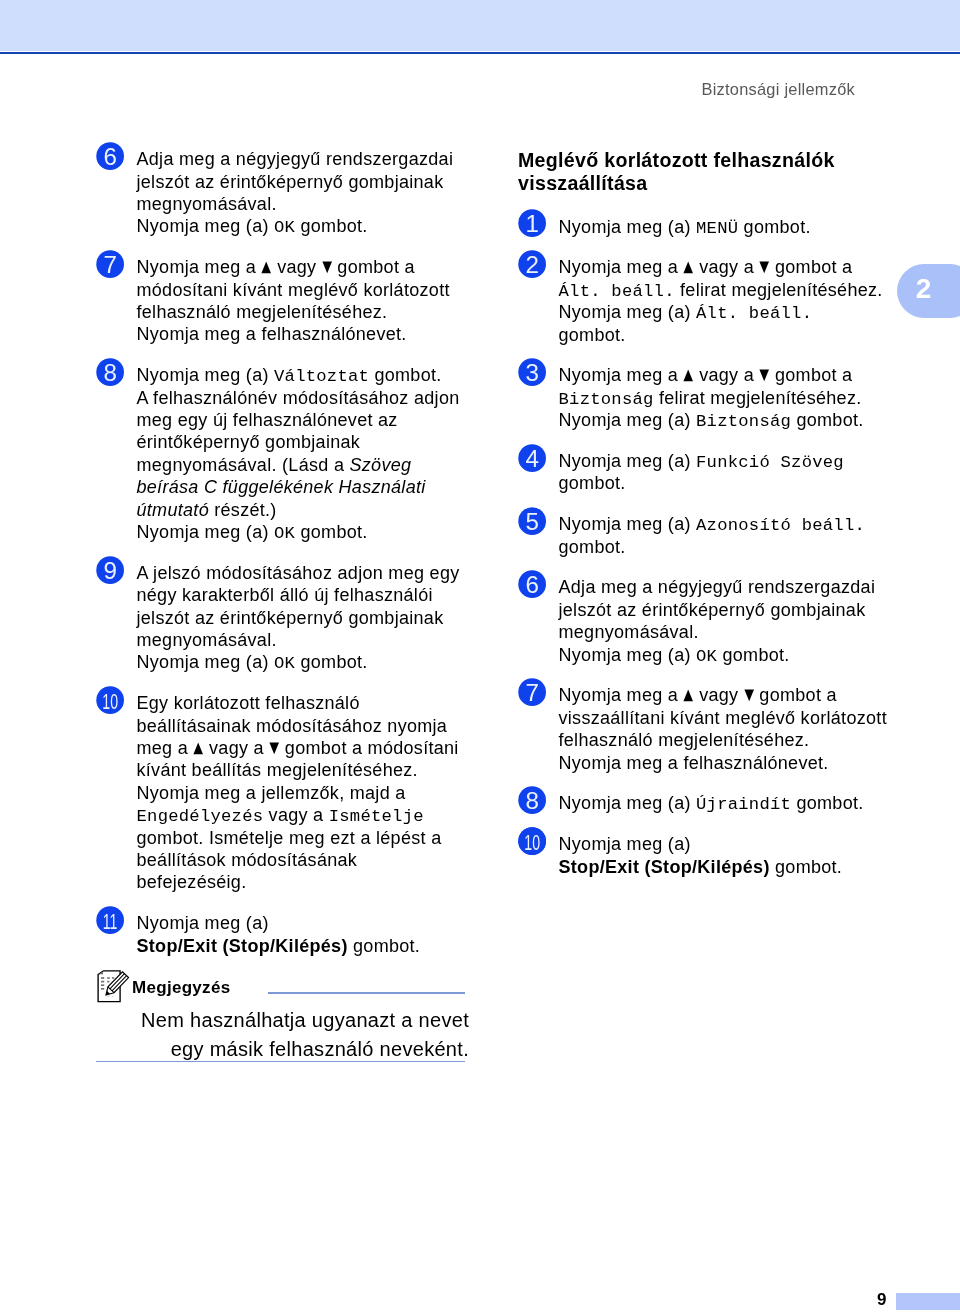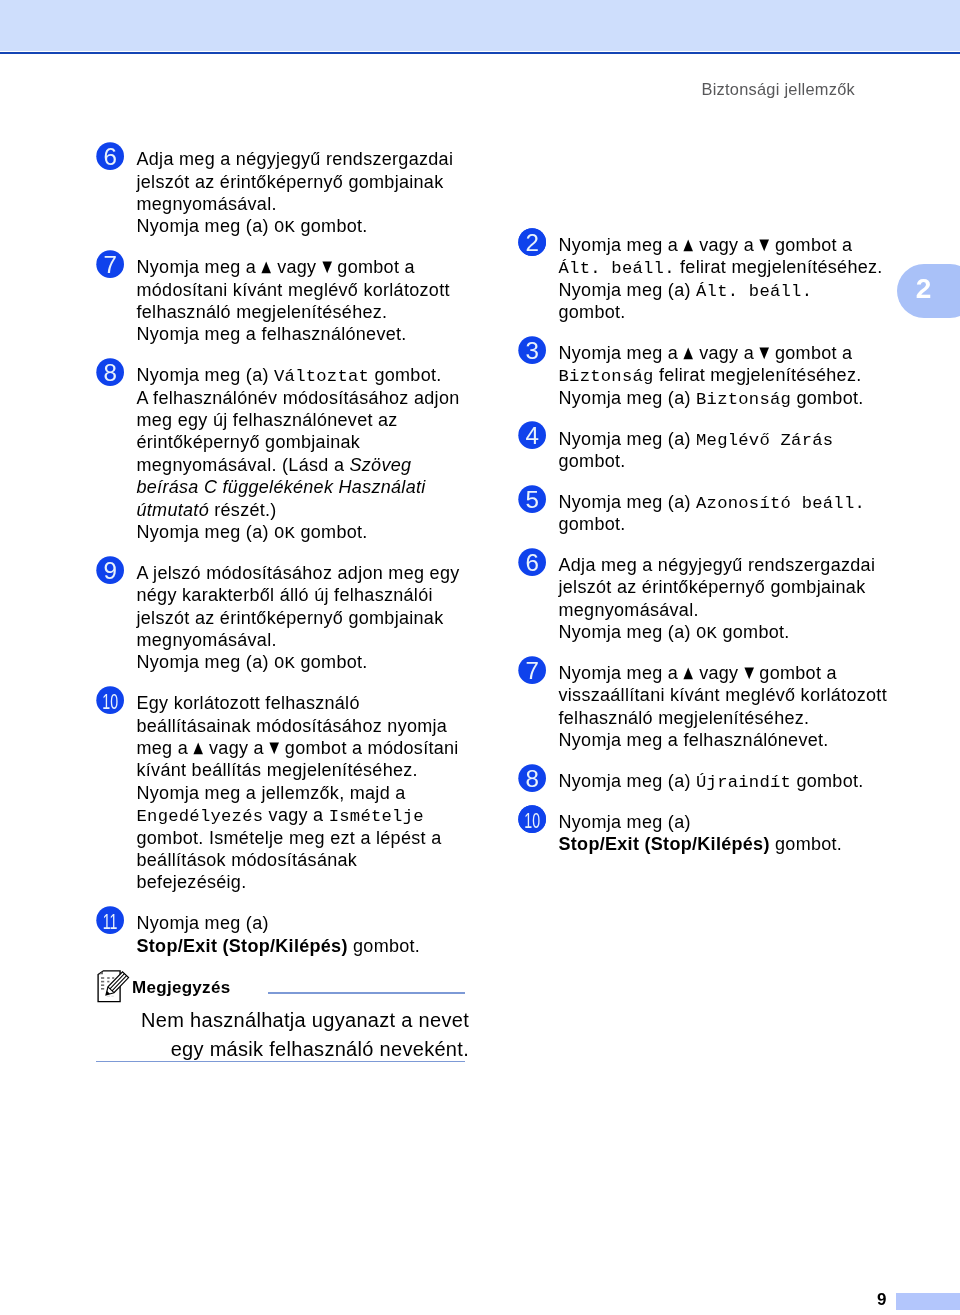--- a/index.html
+++ b/index.html
@@ -169,30 +169,32 @@
             </g>
           </svg>
         </span>
         <span class="note-title">Megjegyzés</span>
         <span class="note-rule-top" style="background: rgb(125, 154, 214);"></span>
       </div>
       <div class="note-body">Nem használhatja ugyanazt a nevet egy másik felhasználó neveként.</div>
     <div class="note-rule-bot" style="background: rgb(125, 154, 214);"></div>
   </div>
 
+  <h2 class="sect">Meglévő korlátozott felhasználók visszaállítása</h2>
 
   <div class="col col-right">
     <div id="right-steps">
         <div class="step">
           <span class="num">
             <svg width="28.3" height="28.3" viewBox="0 0 28.3 28.3">
               <circle cx="14.15" cy="14.15" r="13.85" fill="#0f42ec"></circle>
               <text x="14.15" y="23.225" fill="#e9f2fb" transform="scale(1 1)" font-family="Liberation Sans, sans-serif" font-size="24.2" text-anchor="middle">1</text>
             </svg>
           </span>
+          <span class="body"><span class="">Nyomja meg (a) </span><span class="mono">MENÜ</span><span class=""> gombot.</span></span>
         </div>
         <div class="step">
           <span class="num">
             <svg width="28.3" height="28.3" viewBox="0 0 28.3 28.3">
               <circle cx="14.15" cy="14.15" r="13.85" fill="#0f42ec"></circle>
               <text x="14.15" y="23.225" fill="#e9f2fb" transform="scale(1 1)" font-family="Liberation Sans, sans-serif" font-size="24.2" text-anchor="middle">2</text>
             </svg>
           </span>
           <span class="body"><span class="">Nyomja meg a </span><svg class="tri" width="10.4" height="13" viewBox="0 0 10.4 13">
               <path d="M5.2,0.6 L10.0,12.2 L0.4,12.2 Z" fill="#000"></path>
@@ -213,21 +215,21 @@
               <path d="M0.4,0.6 L10.0,0.6 L5.2,12.2 Z" fill="#000"></path>
             </svg><span class=""> gombot a</span><br><span class="mono">Biztonság</span><span class=""> felirat megjelenítéséhez.</span><br><span class="">Nyomja meg (a) </span><span class="mono">Biztonság</span><span class=""> gombot.</span></span>
         </div>
         <div class="step">
           <span class="num">
             <svg width="28.3" height="28.3" viewBox="0 0 28.3 28.3">
               <circle cx="14.15" cy="14.15" r="13.85" fill="#0f42ec"></circle>
               <text x="14.15" y="23.225" fill="#e9f2fb" transform="scale(1 1)" font-family="Liberation Sans, sans-serif" font-size="24.2" text-anchor="middle">4</text>
             </svg>
           </span>
-          <span class="body"><span class="">Nyomja meg (a) </span><span class="mono">Meglévő Zárás</span><br><span class="">gombot.</span></span>
+          <span class="body"><span class="">Nyomja meg (a) </span><span class="mono">Funkció Szöveg</span><br><span class="">gombot.</span></span>
         </div>
         <div class="step">
           <span class="num">
             <svg width="28.3" height="28.3" viewBox="0 0 28.3 28.3">
               <circle cx="14.15" cy="14.15" r="13.85" fill="#0f42ec"></circle>
               <text x="14.15" y="23.225" fill="#e9f2fb" transform="scale(1 1)" font-family="Liberation Sans, sans-serif" font-size="24.2" text-anchor="middle">5</text>
             </svg>
           </span>
           <span class="body"><span class="">Nyomja meg (a) </span><span class="mono">Azonosító beáll.</span><br><span class="">gombot.</span></span>
         </div>

